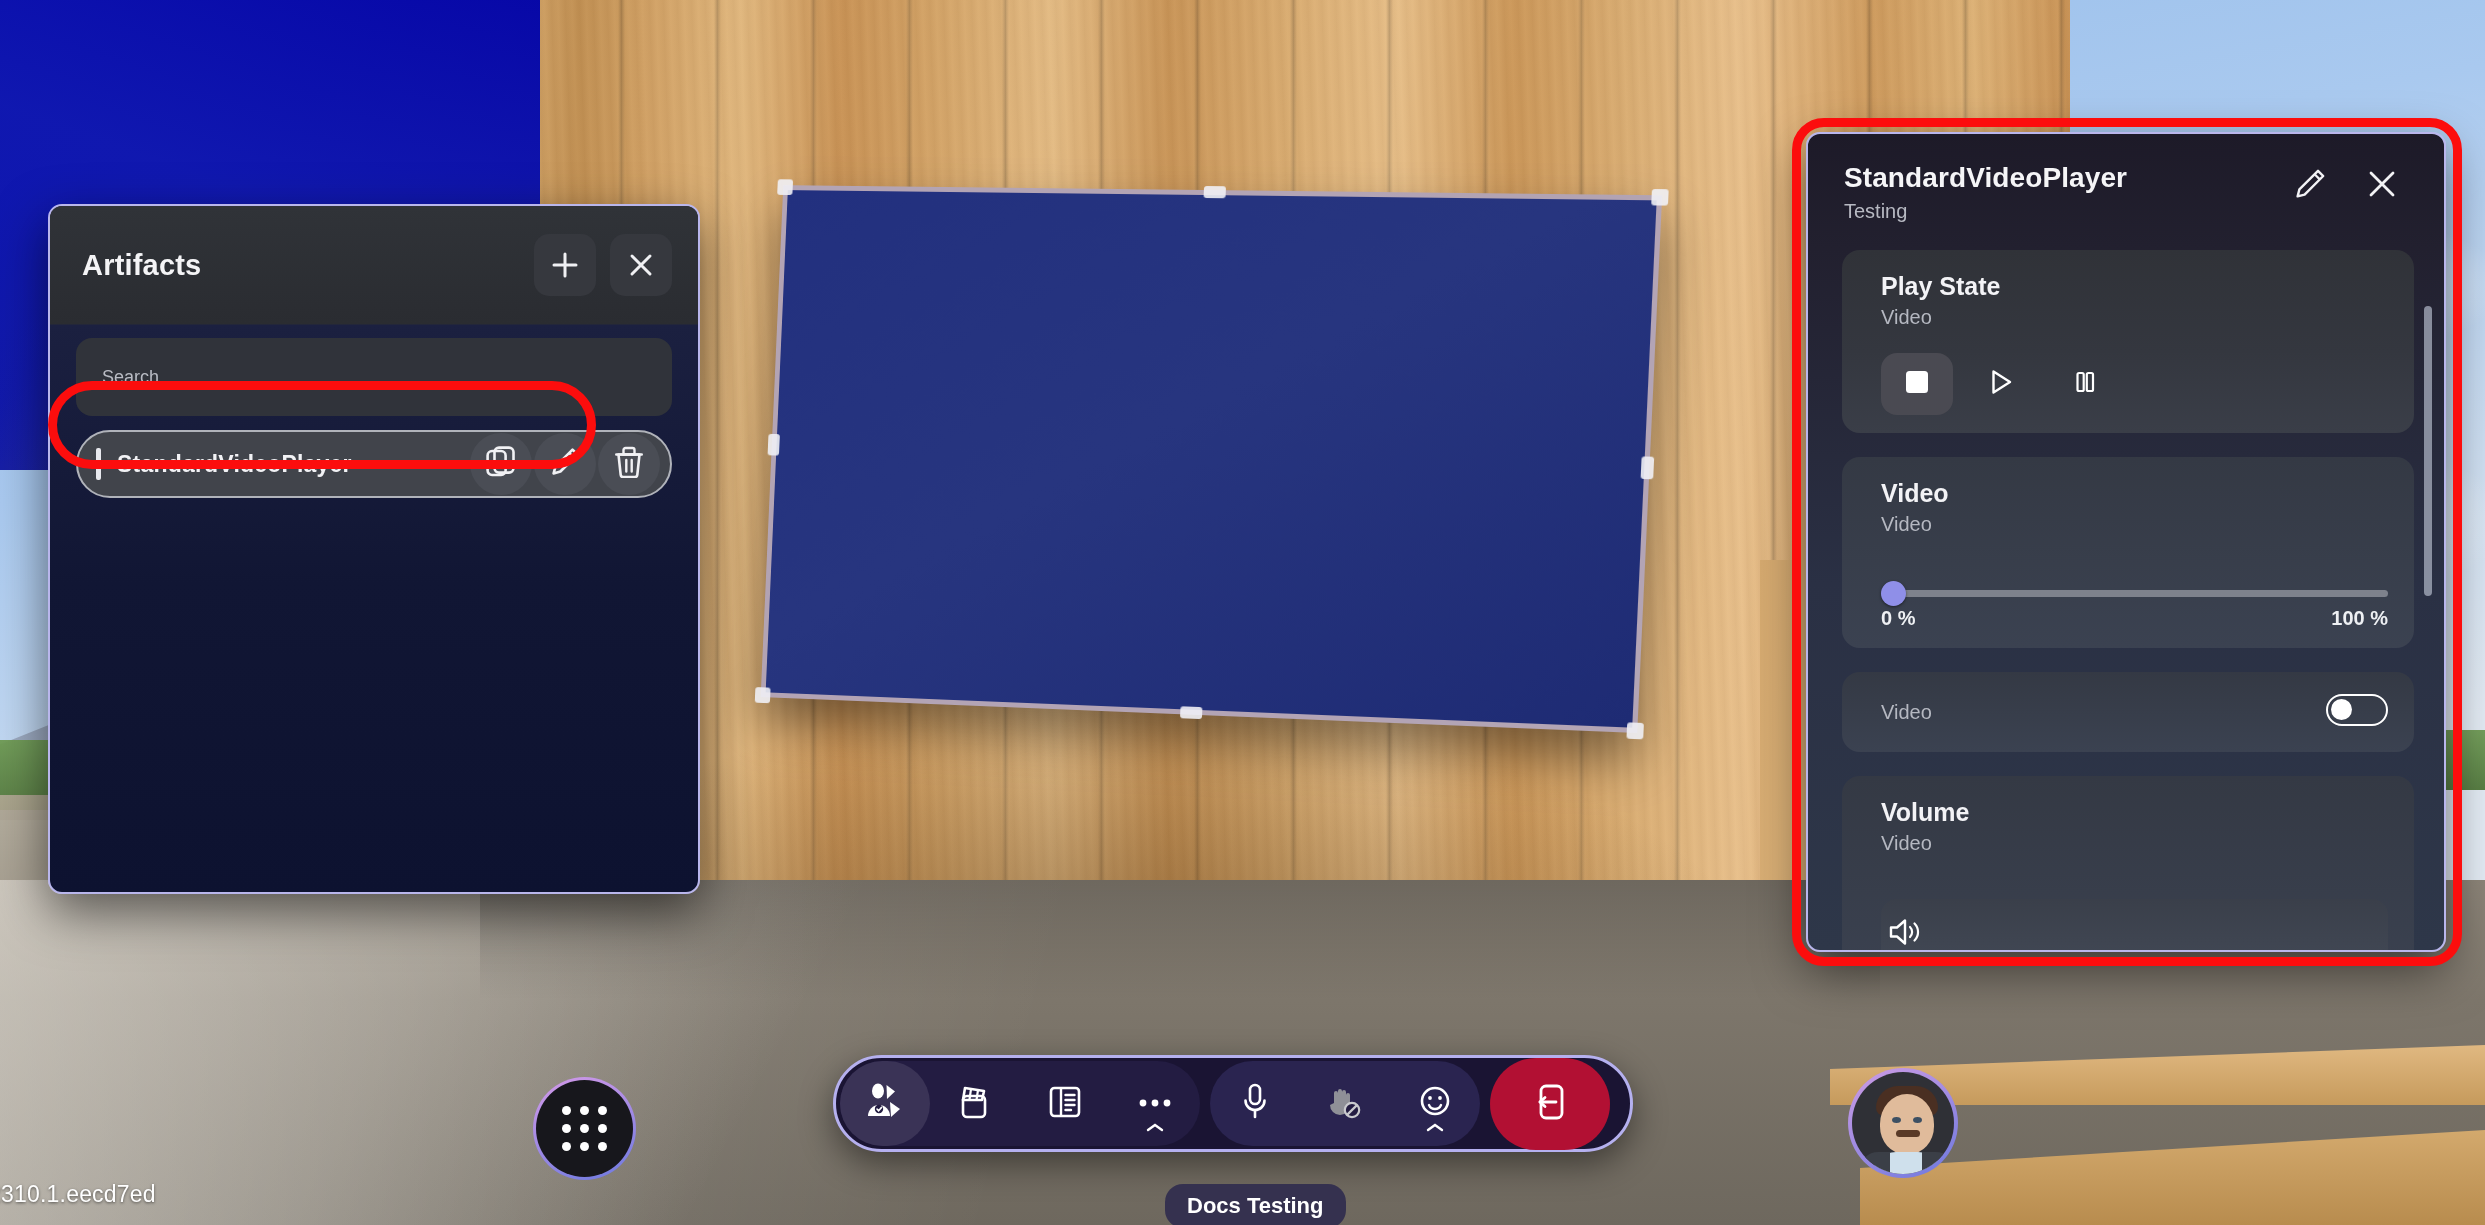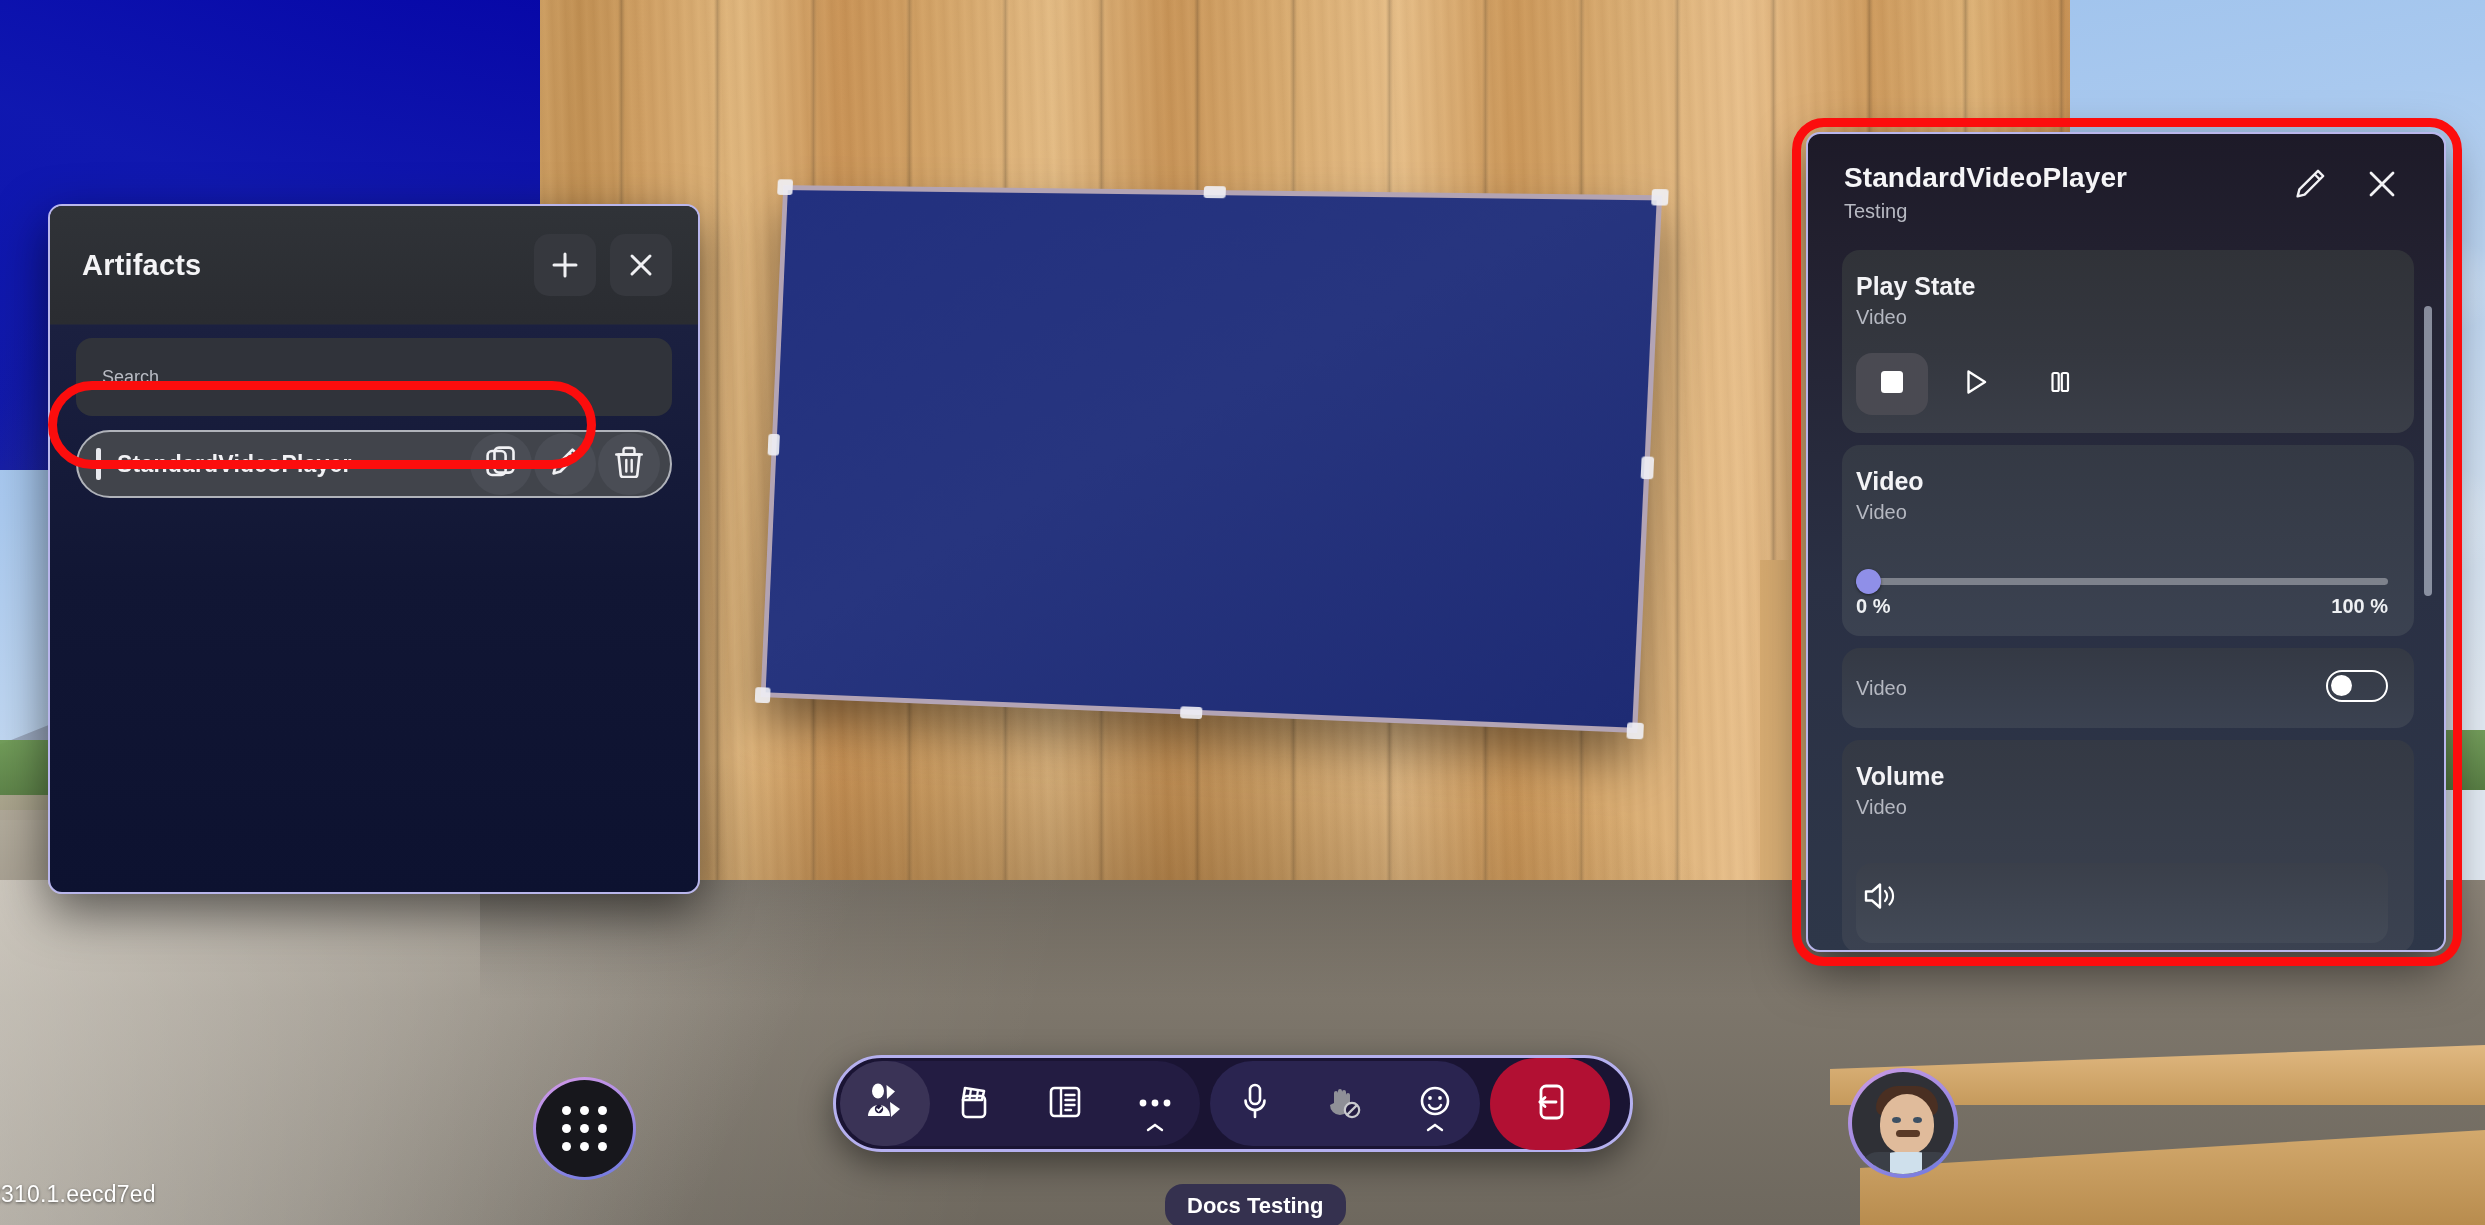--- a/index.html
+++ b/index.html
@@ -201,23 +201,23 @@
   .props-icon-btn{
     width:56px; height:56px; display:flex; align-items:center; justify-content:center;
     cursor:pointer; border-radius:12px; margin-top:-4px;
   }
 
   .props-scroll{
     position:absolute; left:0; top:116px; right:0; bottom:0;
     padding:0 30px 0 34px;
   }
   .prop-card{
-    border-radius:18px; margin-bottom:12px;
+    border-radius:18px; margin-bottom:24px;
     background:linear-gradient(180deg, rgba(255,255,255,.045), rgba(255,255,255,.015));
-    padding:22px 26px 18px 14px;
+    padding:22px 26px 18px 39px;
   }
   .prop-card.dark{
     background:linear-gradient(180deg,#303238 0%, #34373f 55%, #3a3e48 100%);
   }
   .prop-card.blue{
     background:linear-gradient(180deg,#343944 0%, #3b4251 100%);
   }
   .prop-name{ color:#f3f3f6; font-size:25px; font-weight:bold; }
   .prop-sub{ color:#b5b8c1; font-size:20px; margin-top:5px; }
 

